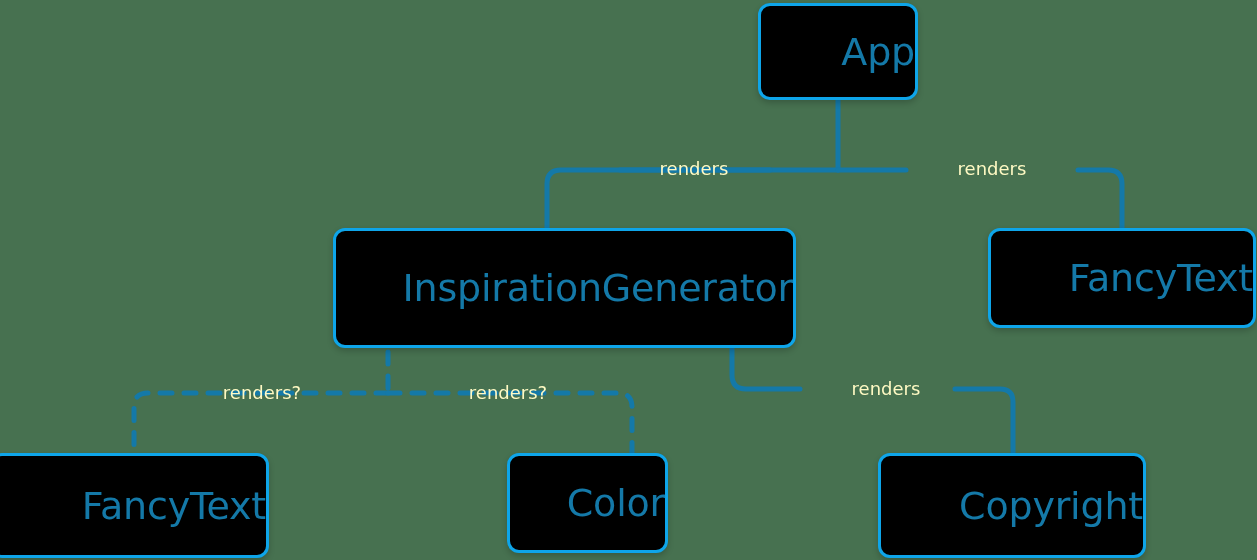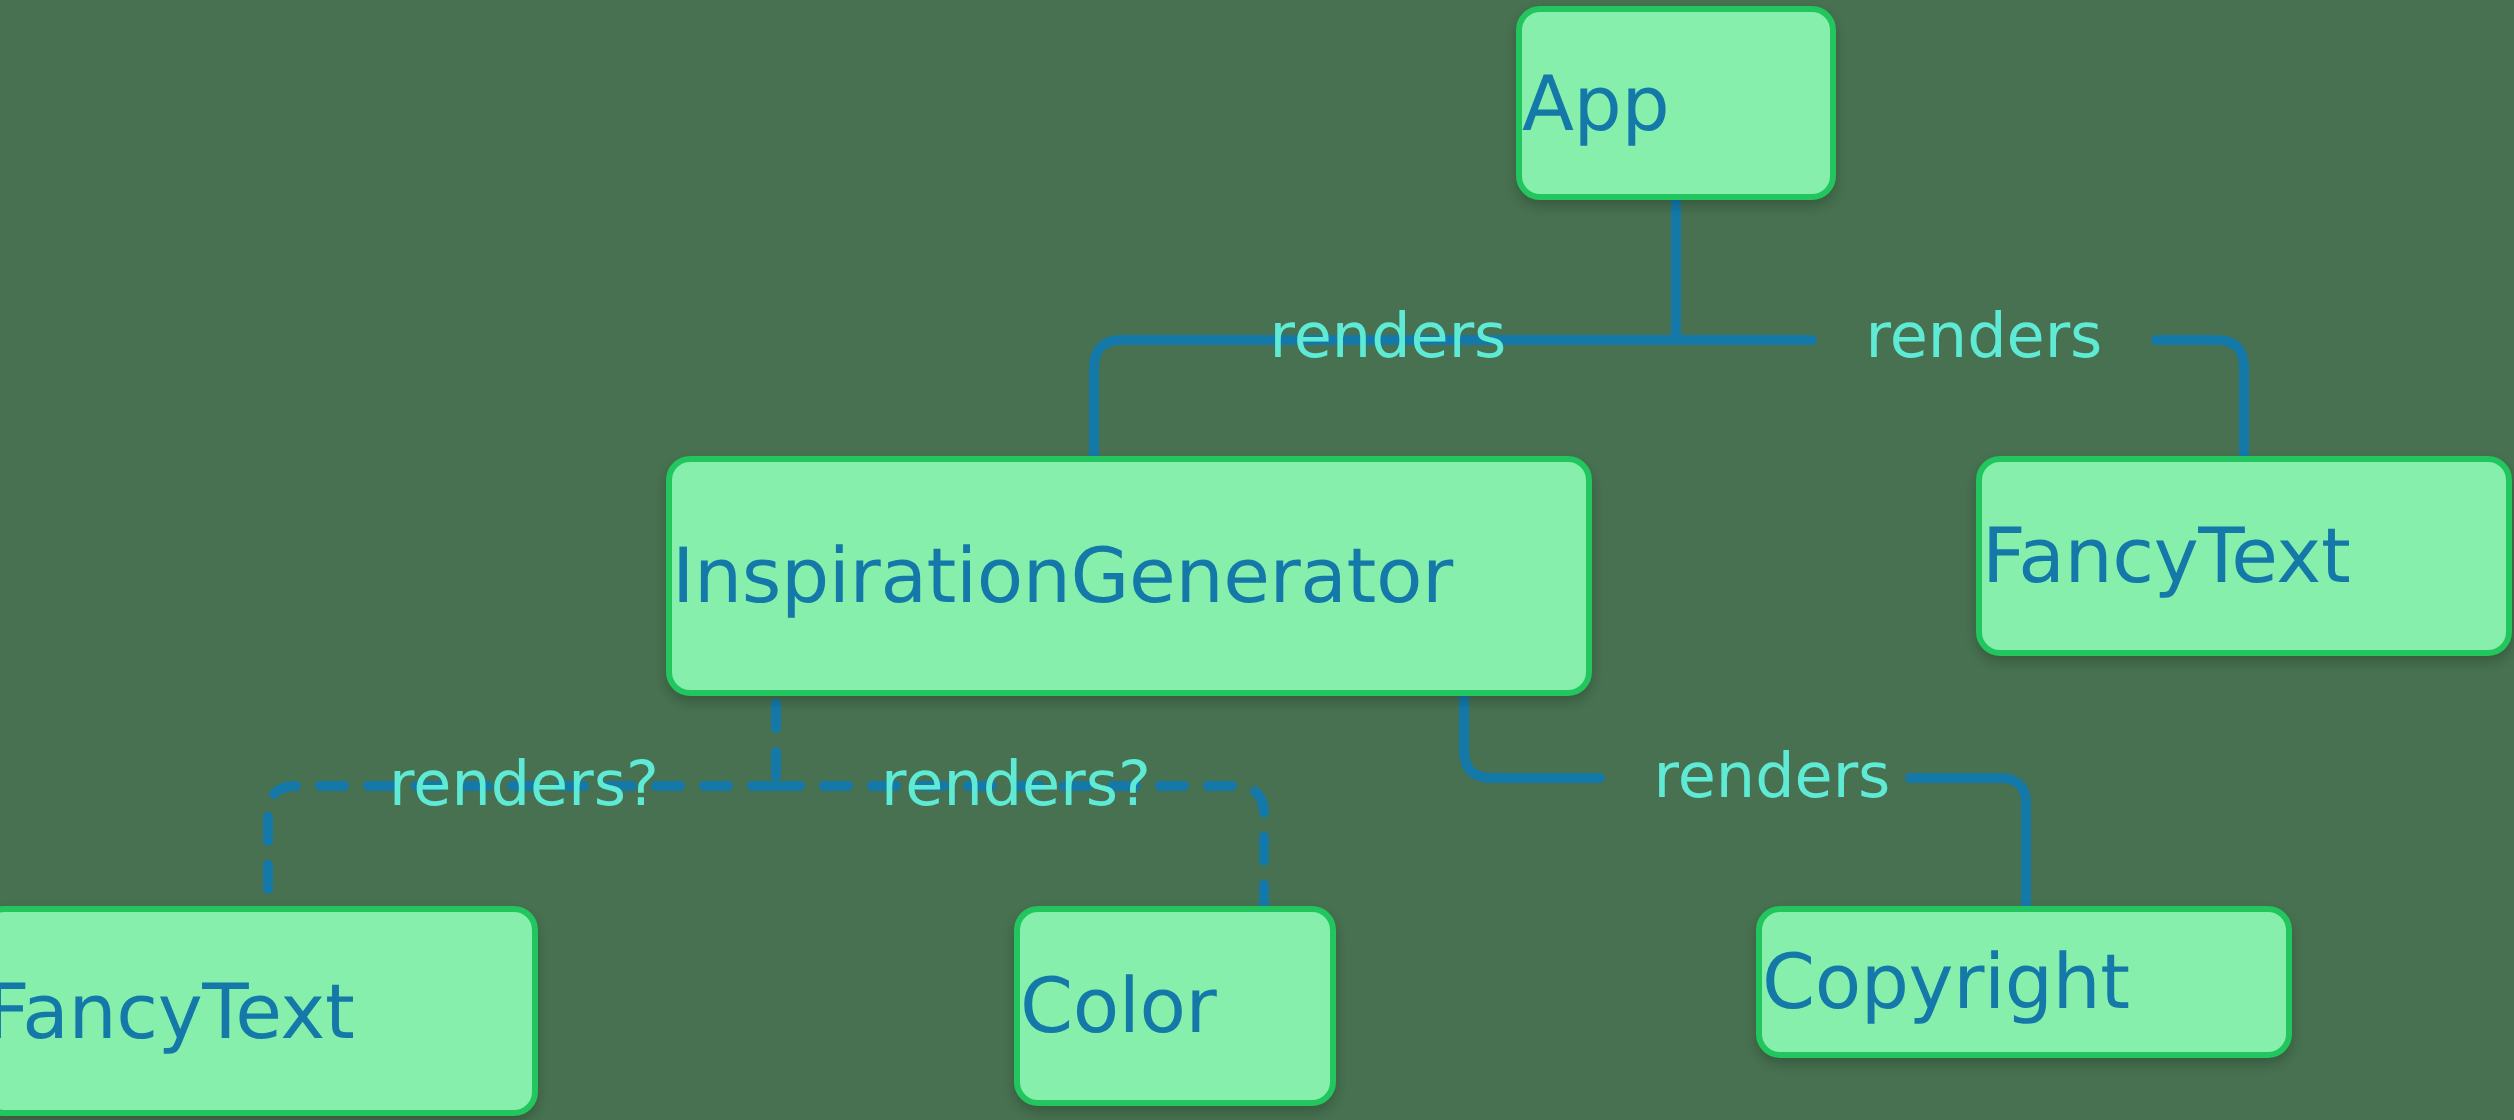--- a/index.html
+++ b/index.html
@@ -22,41 +22,41 @@
     position: absolute;
     left: 0;
     top: 0;
     width: 1257px;
     height: 560px;
     overflow: visible;
   }
   .node {
     position: absolute;
     box-sizing: border-box;
-    background: #86efac;
-    border: 3px solid #22c55e;
+    background: #000000;
+    border: 3px solid #0ea5e9;
     border-radius: 12px;
     display: flex;
     align-items: center;
-    justify-content: flex-start;
+    justify-content: flex-end;
     box-shadow: 0 3px 6px rgba(0,0,0,0.20);
     z-index: 3;
   }
   .node-label {
     color: #1479a8;
     font-size: 38px;
     font-weight: 400;
     letter-spacing: -0.2px;
     white-space: nowrap;
     line-height: 1;
   }
   .edge-label {
     position: absolute;
-    color: #5eead4;
-    font-size: 31px;
+    color: #fef9c3;
+    font-size: 18px;
     font-weight: 500;
     white-space: nowrap;
     transform: translate(-50%, -50%);
     z-index: 4;
     line-height: 1;
   }
 </style>
 </head>
 <body>
 
@@ -97,21 +97,21 @@
   </div>
 
   <div class="node" style="left:-10px; top:453px; width:279px; height:105px;">
     <span class="node-label">FancyText</span>
   </div>
 
   <div class="node" style="left:507px; top:453px; width:161px; height:100px;">
     <span class="node-label">Color</span>
   </div>
 
-  <div class="node" style="left:878px; top:453px; width:268px; height:76px;">
+  <div class="node" style="left:878px; top:453px; width:268px; height:105px;">
     <span class="node-label">Copyright</span>
   </div>
 
   <div class="edge-label" style="left:694px; top:169px;">renders</div>
 
   <div class="edge-label" style="left:992px; top:169px;">renders</div>
 
   <div class="edge-label" style="left:262px; top:393px;">renders?</div>
 
   <div class="edge-label" style="left:508px; top:393px;">renders?</div>

